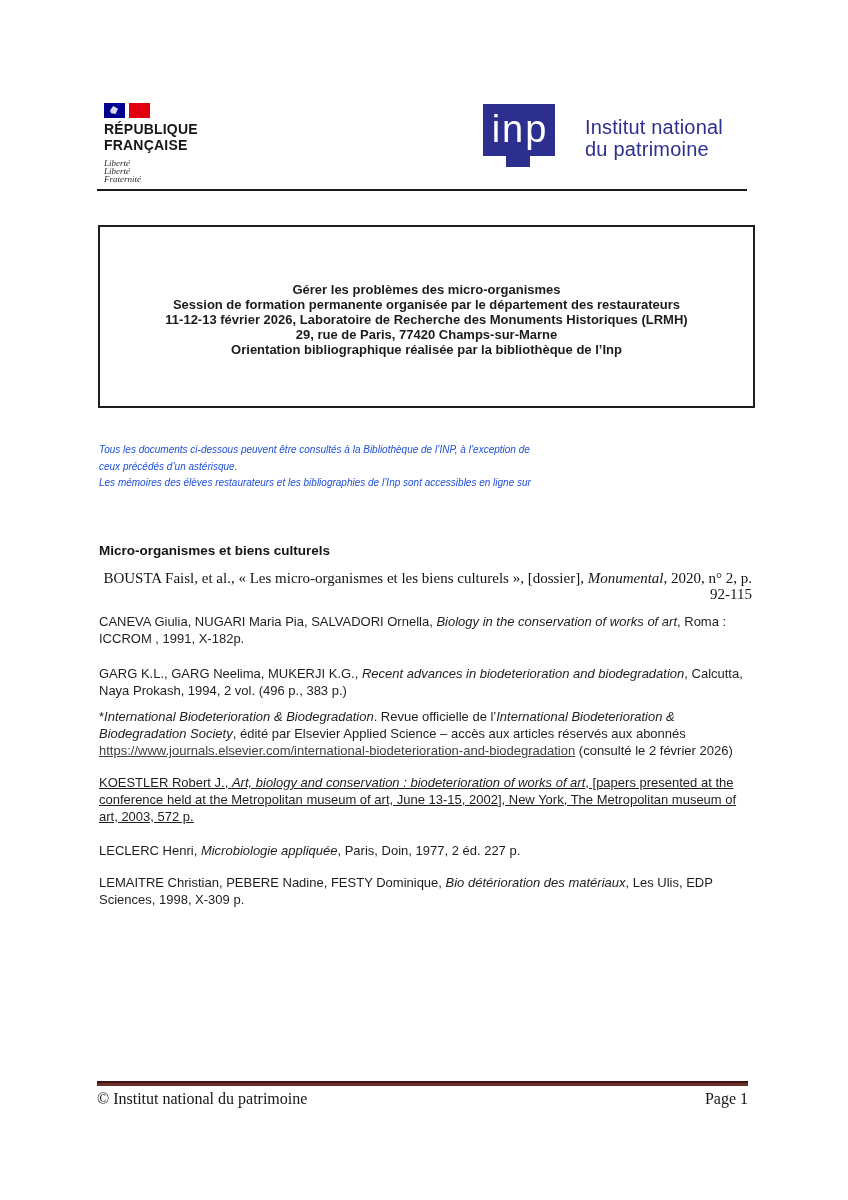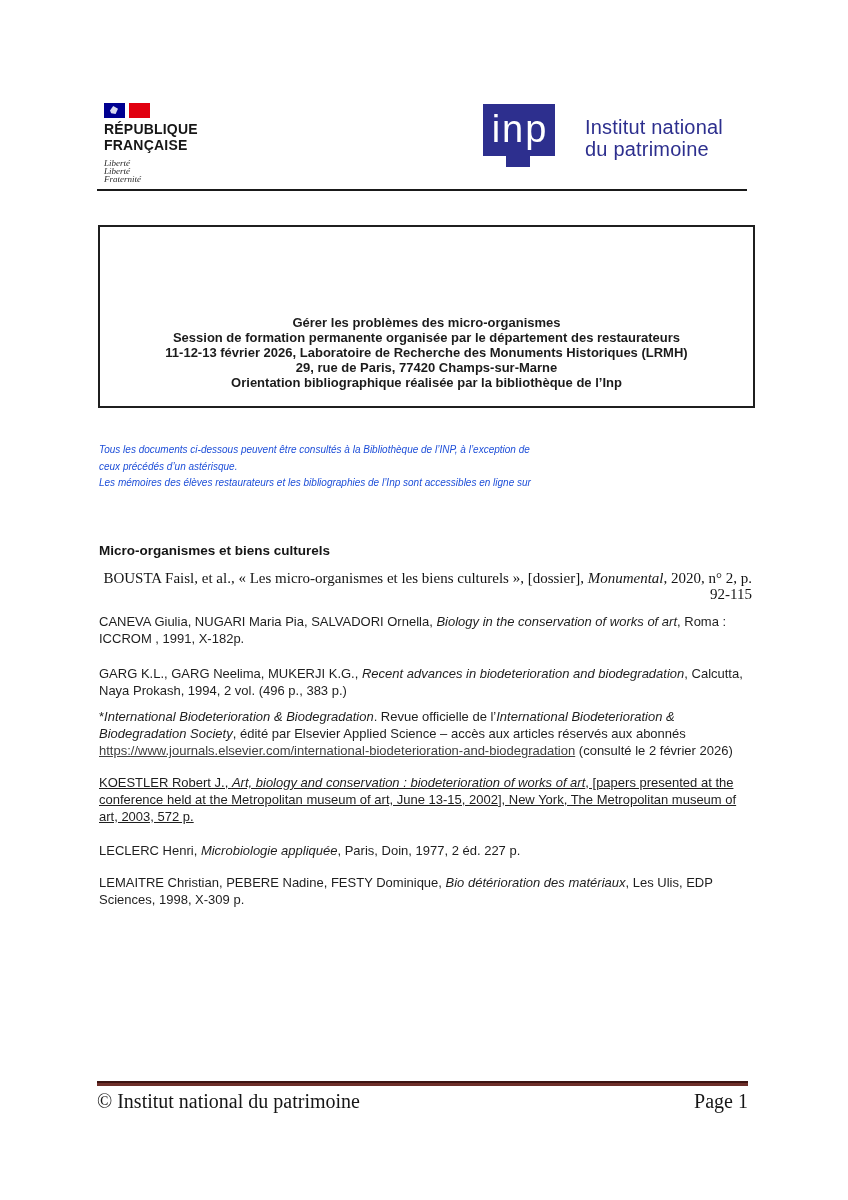--- a/index.html
+++ b/index.html
@@ -36,21 +36,21 @@
     position: absolute; left: 7px; top: -1px; width: 60px;
     color: #ffffff; font-size: 38px; line-height: 52px; letter-spacing: 2px; font-weight: 500;
     text-align: center;
   }
   .inp-name { position: absolute; left: 102px; top: 12px; width: 220px; color: #2d2f8e; font-size: 20px; line-height: 22px; font-weight: 500; letter-spacing: .2px; }
 
   
   .title-box {
     position: absolute; left: 98px; top: 225px; width: 657px; height: 183px;
     border: 2px solid #1f1f1f;
-    display: flex; flex-direction: column; justify-content: flex-end;
+    display: flex; flex-direction: column; justify-content: center;
     padding: 21px 12px 16px 12px;
   }
   .title-box div { text-align: center; font-weight: bold; font-size: 13px; line-height: 15px; color: #1b1b1b; }
 
   
   .intro { position: absolute; left: 99px; top: 442px; width: 656px; font-style: italic; font-size: 10px; line-height: 16.5px; color: #1d4ed8; }
 
   
   .section-heading { position: absolute; left: 99px; top: 543px; font-weight: bold; font-size: 13.5px; color: #151515; }
 
@@ -67,21 +67,21 @@
   .e7 { margin-bottom: 16px; }
   .e8 { margin-bottom: 15px; }
   .seg-i { font-style: italic; }
   .seg-link { color: #404040; cursor: pointer; }
 
   
   .footer-rule { position: absolute; left: 97px; top: 1081px; width: 651px; height: 5px; background: #6e2f2a; border-top: 2px solid #3c1412; }
   .page-footer {
     position: absolute; left: 97px; top: 1090px; width: 651px;
     display: flex; justify-content: space-between;
-    font-family: "Liberation Serif", serif; font-size: 20px; color: #161616;
+    font-family: "Liberation Serif", serif; font-size: 16px; color: #161616;
   }
 </style>
 </head>
 <body>
 
 <div class="rf-logo">
   <div class="rf-flag">
     <div class="blue"></div>
     <div class="red"></div>
   </div>

